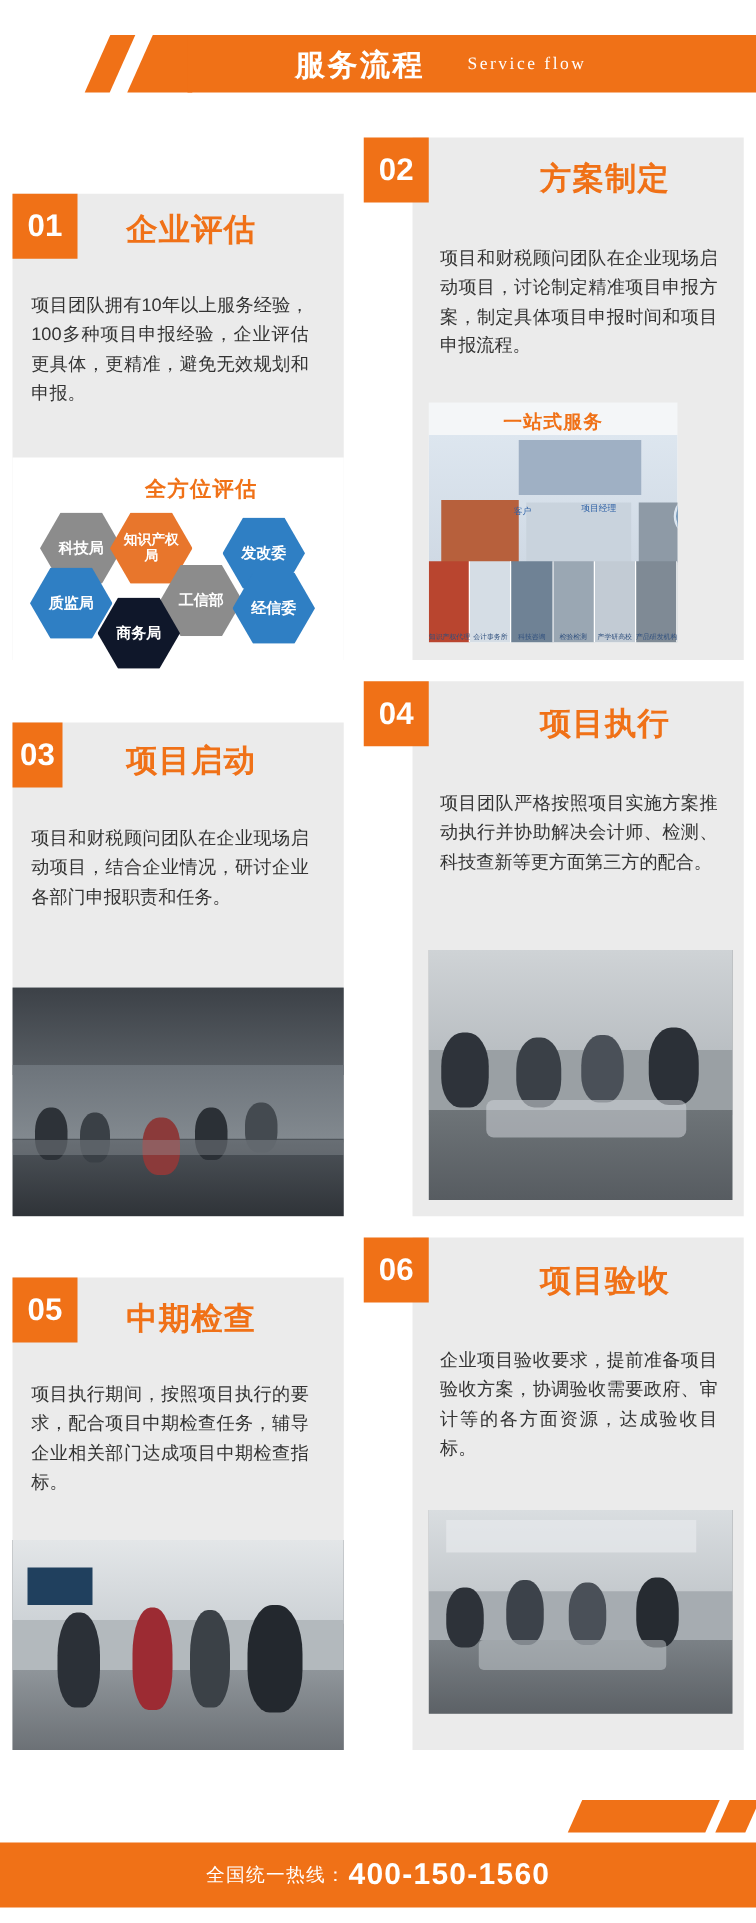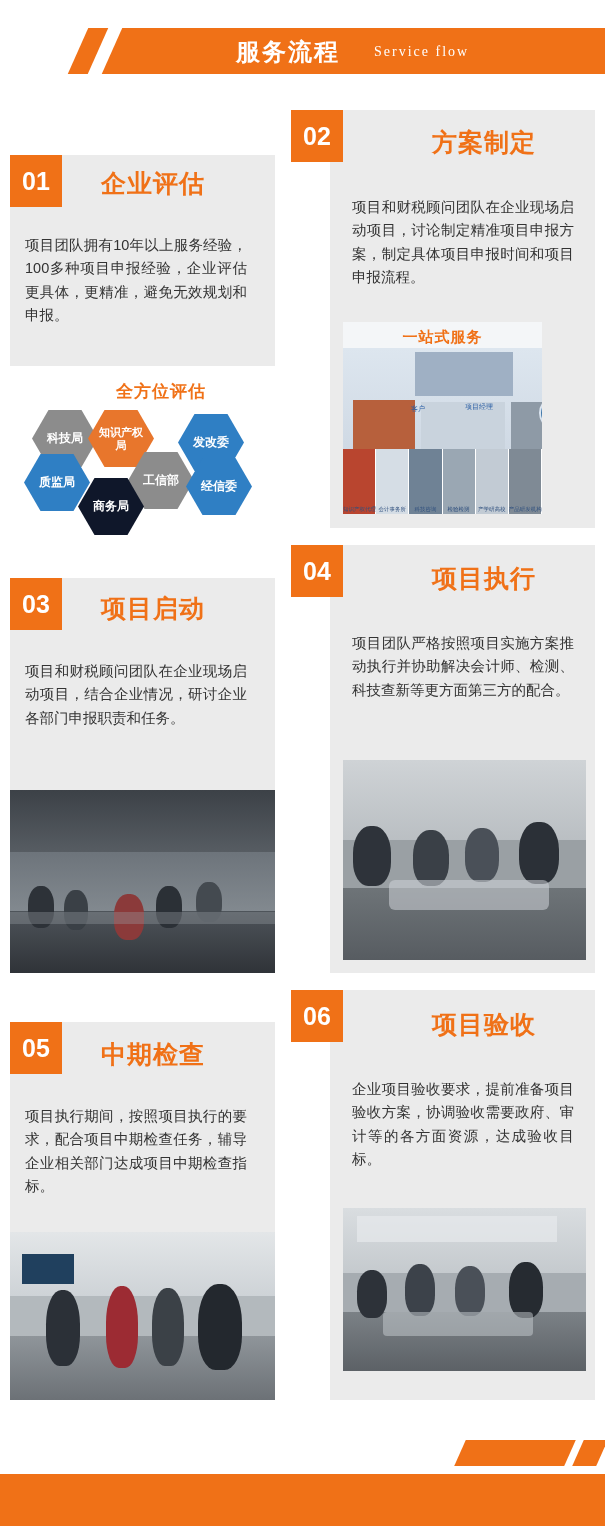--- a/index.html
+++ b/index.html
@@ -289,21 +289,21 @@
         <div class="oss-cap">产学研高校</div>
       </div>
       <div style="background:#7f8a95;">
         <div class="oss-cap">产品研发机构</div>
       </div>
     </div>
   </div>
 
   <div class="card" style="left:10px; top:578px; width:265px; height:395px;">
   </div>
-  <div class="num-badge" style="left:10px; top:578px; width:52px; height:52px;">03</div>
+  <div class="num-badge" style="left:10px; top:578px; width:40px; height:52px;">03</div>
   <div class="card-title" style="left:101px; top:592px;">项目启动</div>
   <div class="card-body" style="left:25px; top:660px; width:222px;">项目和财税顾问团队在企业现场启动项目，结合企业情况，研讨企业各部门申报职责和任务。</div>
 
   <div class="photo" style="left:10px; top:790px; width:265px; height:183px;">
     <div class="sky" style="background:linear-gradient(180deg,#3c4147,#5a6066);"></div>
     <div class="mid" style="background:linear-gradient(180deg,#6d747b,#838a90);"></div>
     <div class="floor" style="background:linear-gradient(180deg,#4e545a,#2f3338);"></div>
     <div class="ph-blob" style="left:18px; top:96px; width:26px; height:42px; background:#2d3238;"></div>
     <div class="ph-blob" style="left:54px; top:100px; width:24px; height:40px; background:#3a4046;"></div>
     <div class="ph-blob" style="left:104px; top:104px; width:30px; height:46px; background:#8b3a3a;"></div>
@@ -361,15 +361,19 @@
     <div class="ph-blob" style="left:62px; top:56px; width:30px; height:52px; background:#3c424a;"></div>
     <div class="ph-blob" style="left:112px; top:58px; width:30px; height:50px; background:#4a5058;"></div>
     <div class="ph-blob" style="left:166px; top:54px; width:34px; height:56px; background:#262b31;"></div>
     <div style="position:absolute;left:40px;top:104px;width:150px;height:24px;background:#c8cdd2;opacity:.5;border-radius:4px;"></div>
   </div>
 
   <div class="footer-wrap">
     <div class="ftr-notch"></div>
     <div class="ftr-notch2"></div>
     <div class="ftr-bar"></div>
+    <div class="ftr-text">
+      <span class="ftr-label">全国统一热线：</span>
+      <span class="ftr-phone">400-150-1560</span>
+    </div>
   </div>
 
 </div>
 
 </body></html>

